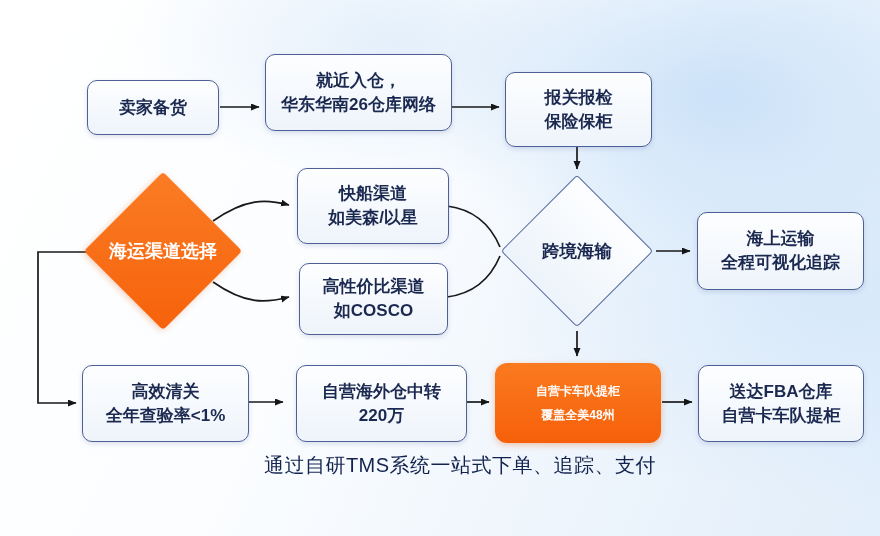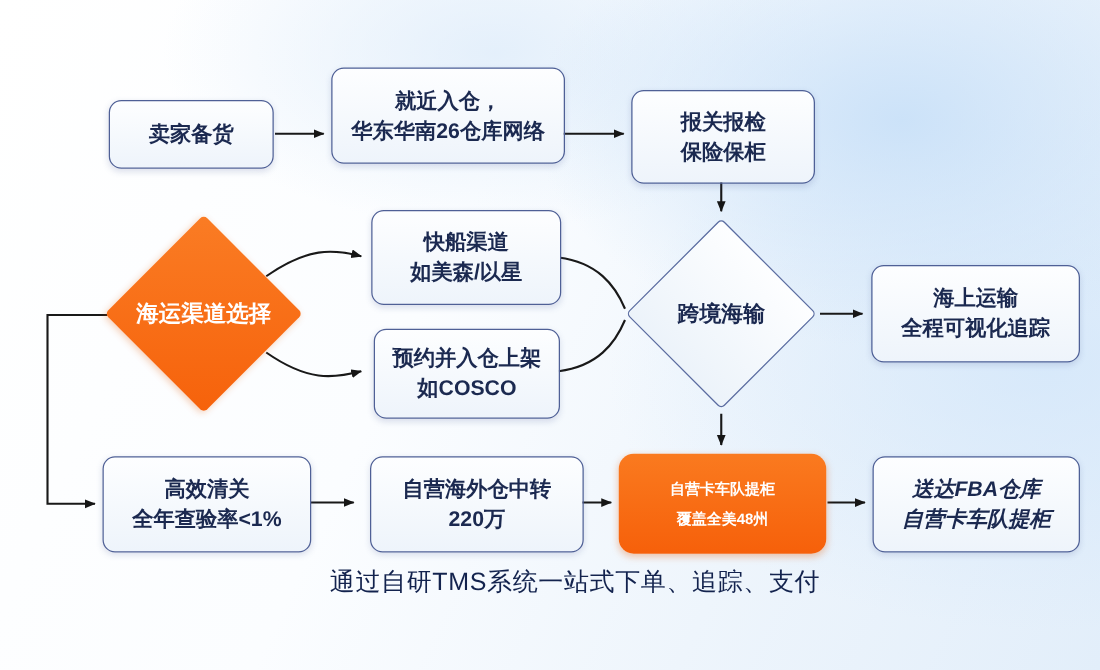--- a/index.html
+++ b/index.html
@@ -84,21 +84,21 @@
     <div class="dshape"></div>
     <span class="dlabel">海运渠道选择</span>
   </div>
 
   <div class="node" style="left:297px;top:168px;width:150px;height:74px;">
     <span>快船渠道</span>
     <span>如美森/以星</span>
   </div>
 
   <div class="node" style="left:299px;top:263px;width:147px;height:70px;">
-    <span>预约并入仓上架</span>
+    <span>高性价比渠道</span>
     <span>如COSCO</span>
   </div>
 
   <div class="diamond light" style="left:523px;top:197px;width:108px;height:108px;">
     <div class="dshape"></div>
     <span class="dlabel">跨境海输</span>
   </div>
 
   <div class="node" style="left:697px;top:212px;width:165px;height:76px;">
     <span>海上运输</span>
@@ -113,20 +113,20 @@
   <div class="node" style="left:296px;top:365px;width:169px;height:75px;">
     <span>自营海外仓中转</span>
     <span>220万</span>
   </div>
 
   <div class="node orange" style="left:495px;top:363px;width:166px;height:80px;">
     <span>自营卡车队提柜</span>
     <span>覆盖全美48州</span>
   </div>
 
-  <div class="node" style="left:698px;top:365px;width:164px;height:75px;font-style:italic;">
+  <div class="node" style="left:698px;top:365px;width:164px;height:75px;">
     <span>送达FBA仓库</span>
     <span>自营卡车队提柜</span>
   </div>
 
   <div class="caption" style="left:225px;top:452px;width:470px;">通过自研TMS系统一站式下单、追踪、支付</div>
 
 </div>
 
 </body></html>

